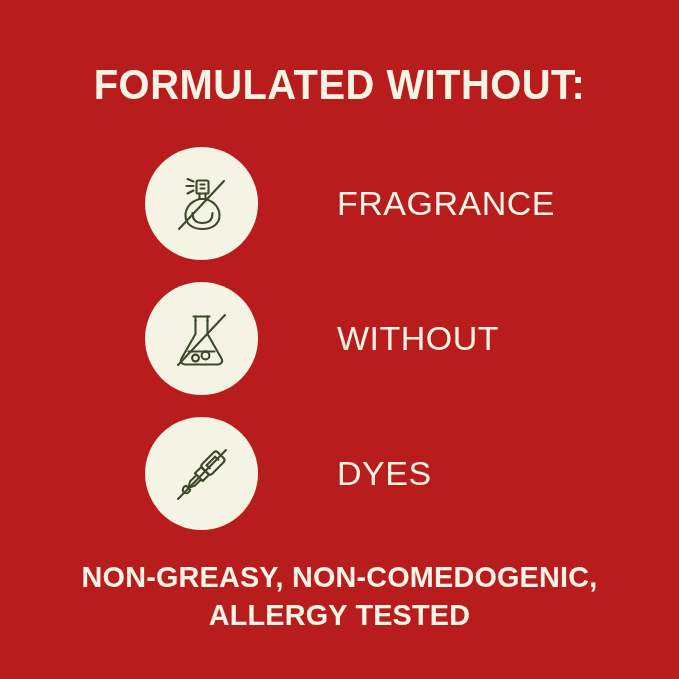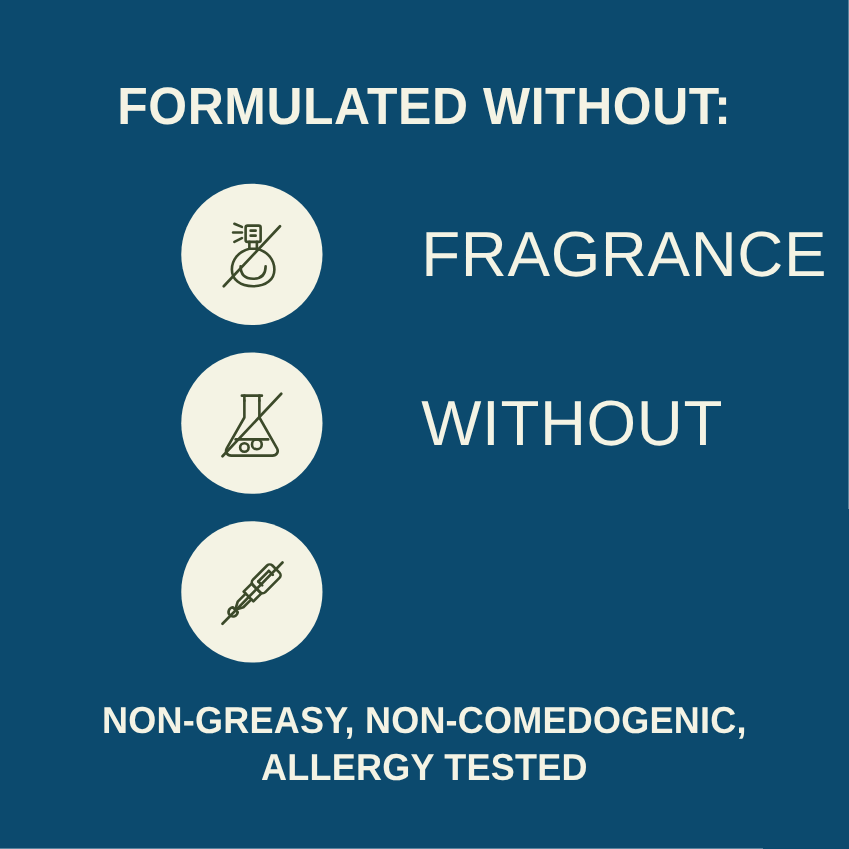--- a/index.html
+++ b/index.html
@@ -10,21 +10,21 @@
   body {
     width: 679px;
     height: 679px;
     overflow: hidden;
     font-family: "Liberation Sans", sans-serif;
   }
   #poster {
     position: relative;
     width: 679px;
     height: 679px;
-    background: #0c4a6e;
+    background: #b91c1c;
     box-sizing: border-box;
   }
   .heading {
     position: absolute;
     left: 0;
     top: 62px;
     width: 679px;
     text-align: center;
     color: #f4f3e4;
     font-family: "Liberation Sans", sans-serif;
@@ -65,21 +65,21 @@
   .row-label {
     position: absolute;
     left: 337px;
     top: 0;
     height: 113px;
     display: flex;
     align-items: center;
     color: #f4f3e4;
     font-family: "Liberation Sans", sans-serif;
     font-weight: normal;
-    font-size: 51px;
+    font-size: 34px;
     letter-spacing: 0.5px;
     white-space: nowrap;
   }
   .footer {
     position: absolute;
     left: 0;
     top: 558px;
     width: 679px;
     text-align: center;
     color: #f4f3e4;
@@ -164,20 +164,21 @@
               <path d="M30.5 31.5 L41.5 31.5 L41.5 40.5 L30.5 40.5 Z"></path>
               <path d="M32.8 40.5 L32.8 49.5 L36 55.5 L39.2 49.5 L39.2 40.5"></path>
               <path d="M33.2 55.5
                        C31.4 58.2 32.9 61.6 36 61.6
                        C39.1 61.6 40.6 58.2 38.8 55.5 Z"></path>
             </g>
             <path d="M12 61 L60 12"></path>
           </svg>
         </span>
       </div>
+      <div class="row-label">DYES</div>
     </div>
 
   </div>
 
   <div class="footer">
     <span class="fline">NON-GREASY, NON-COMEDOGENIC,</span>
     <span class="fline">ALLERGY TESTED</span>
   </div>
 
 </div>

